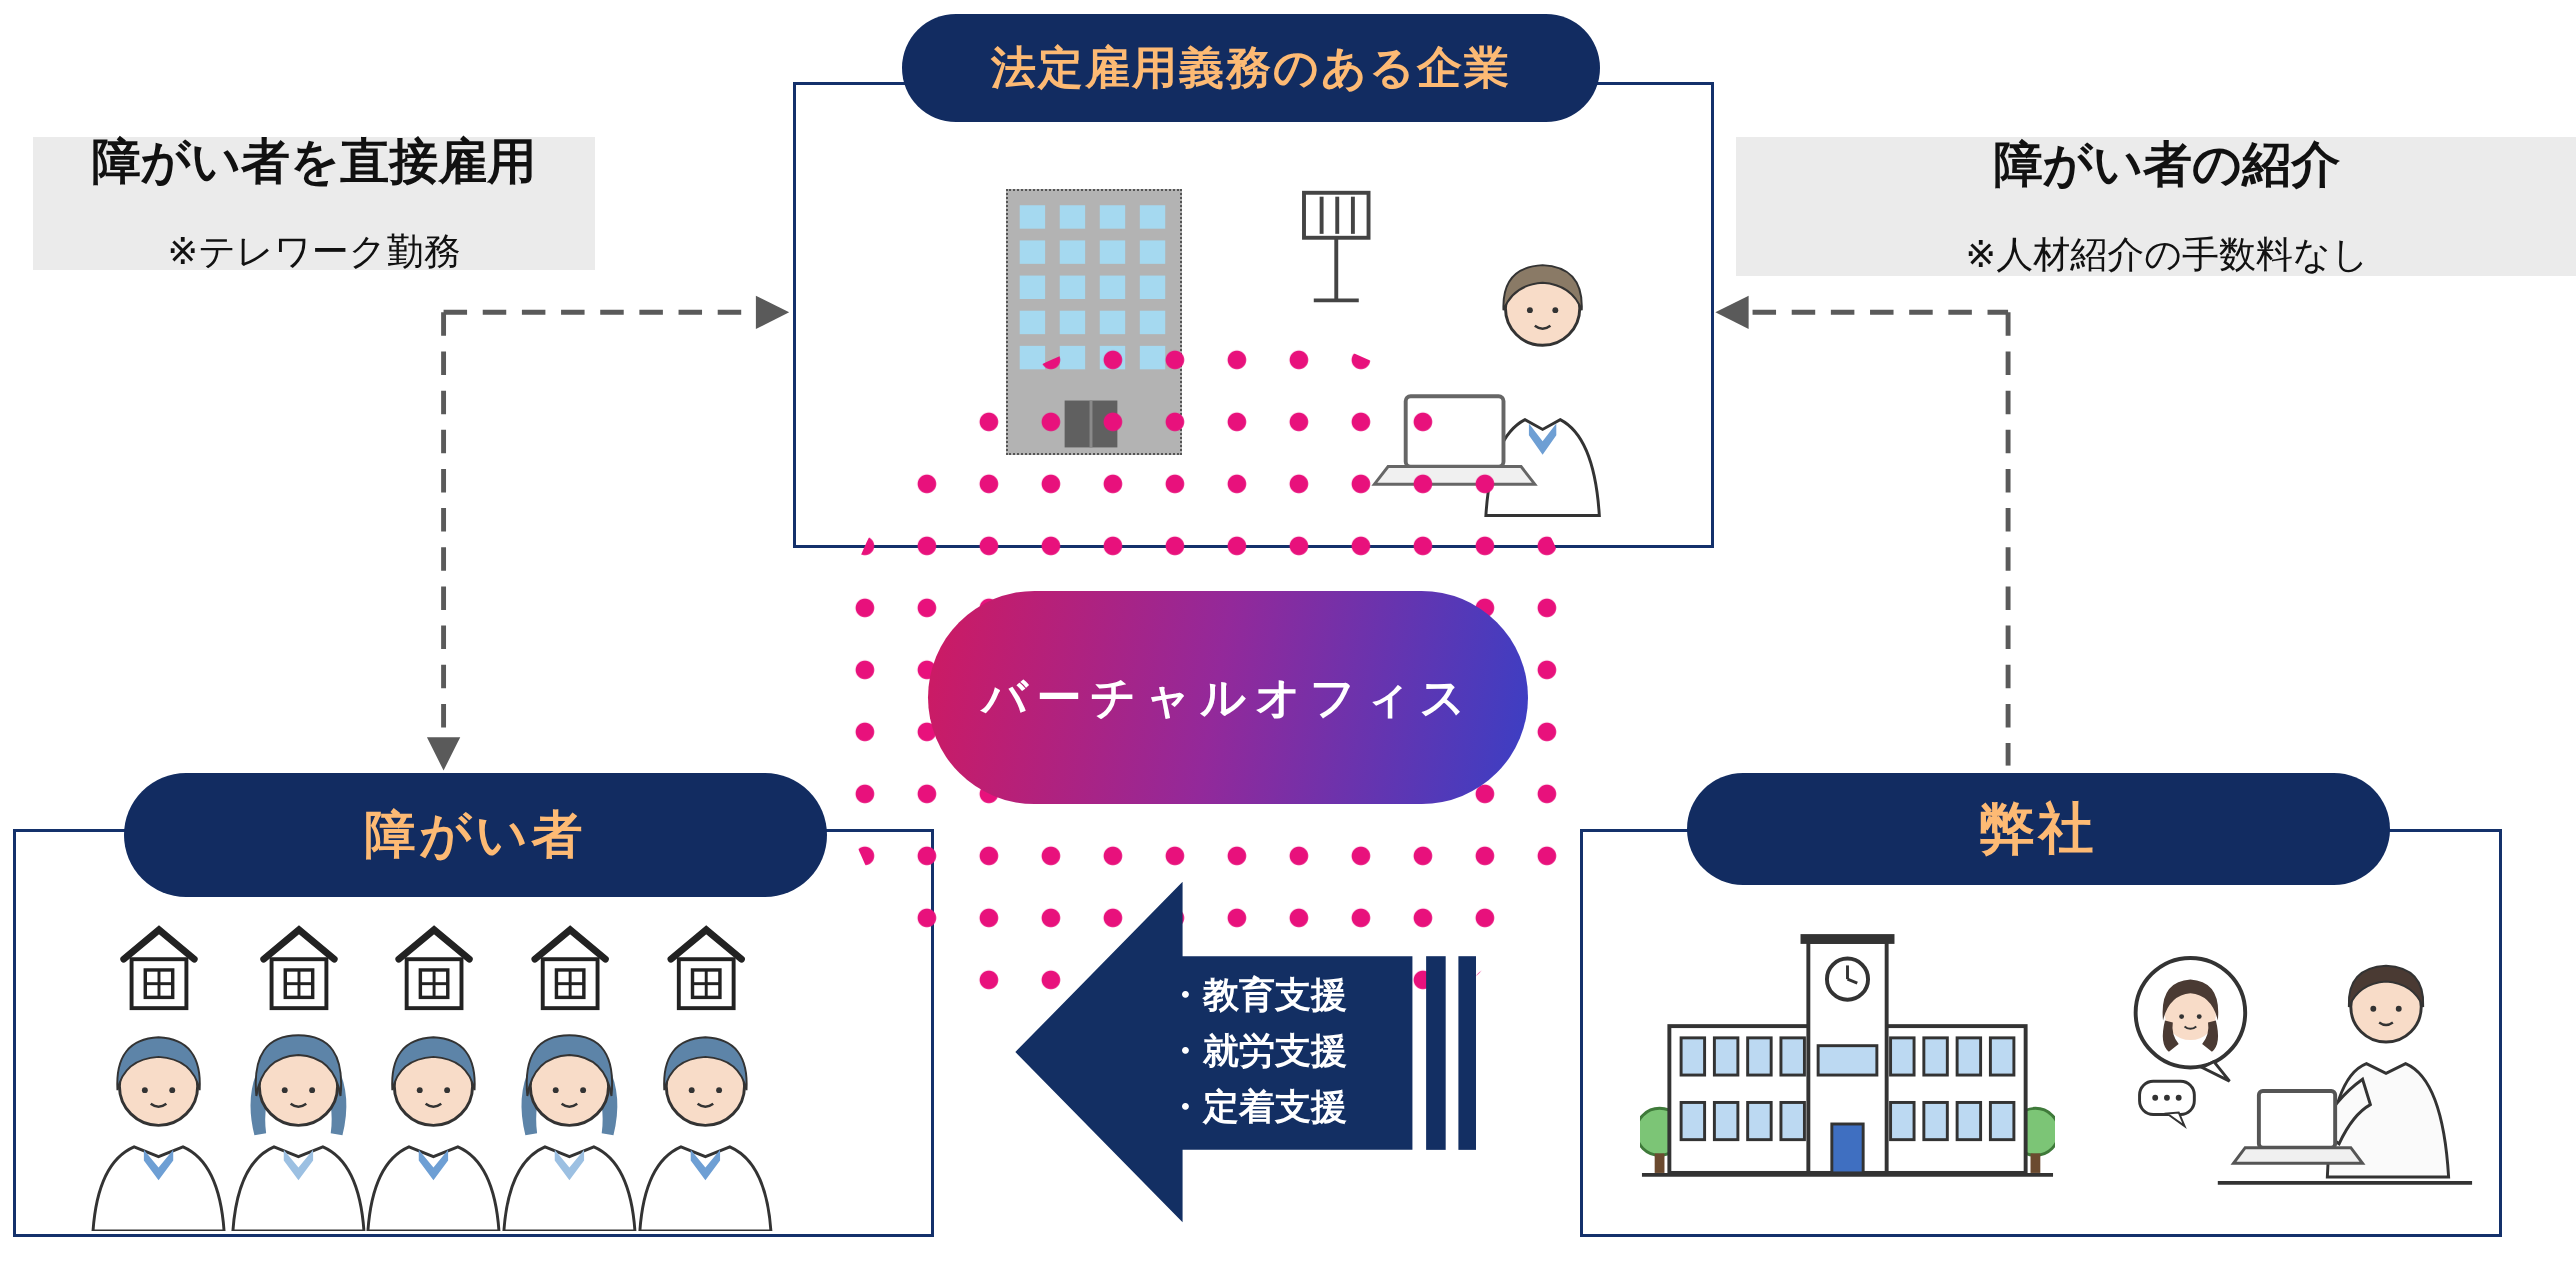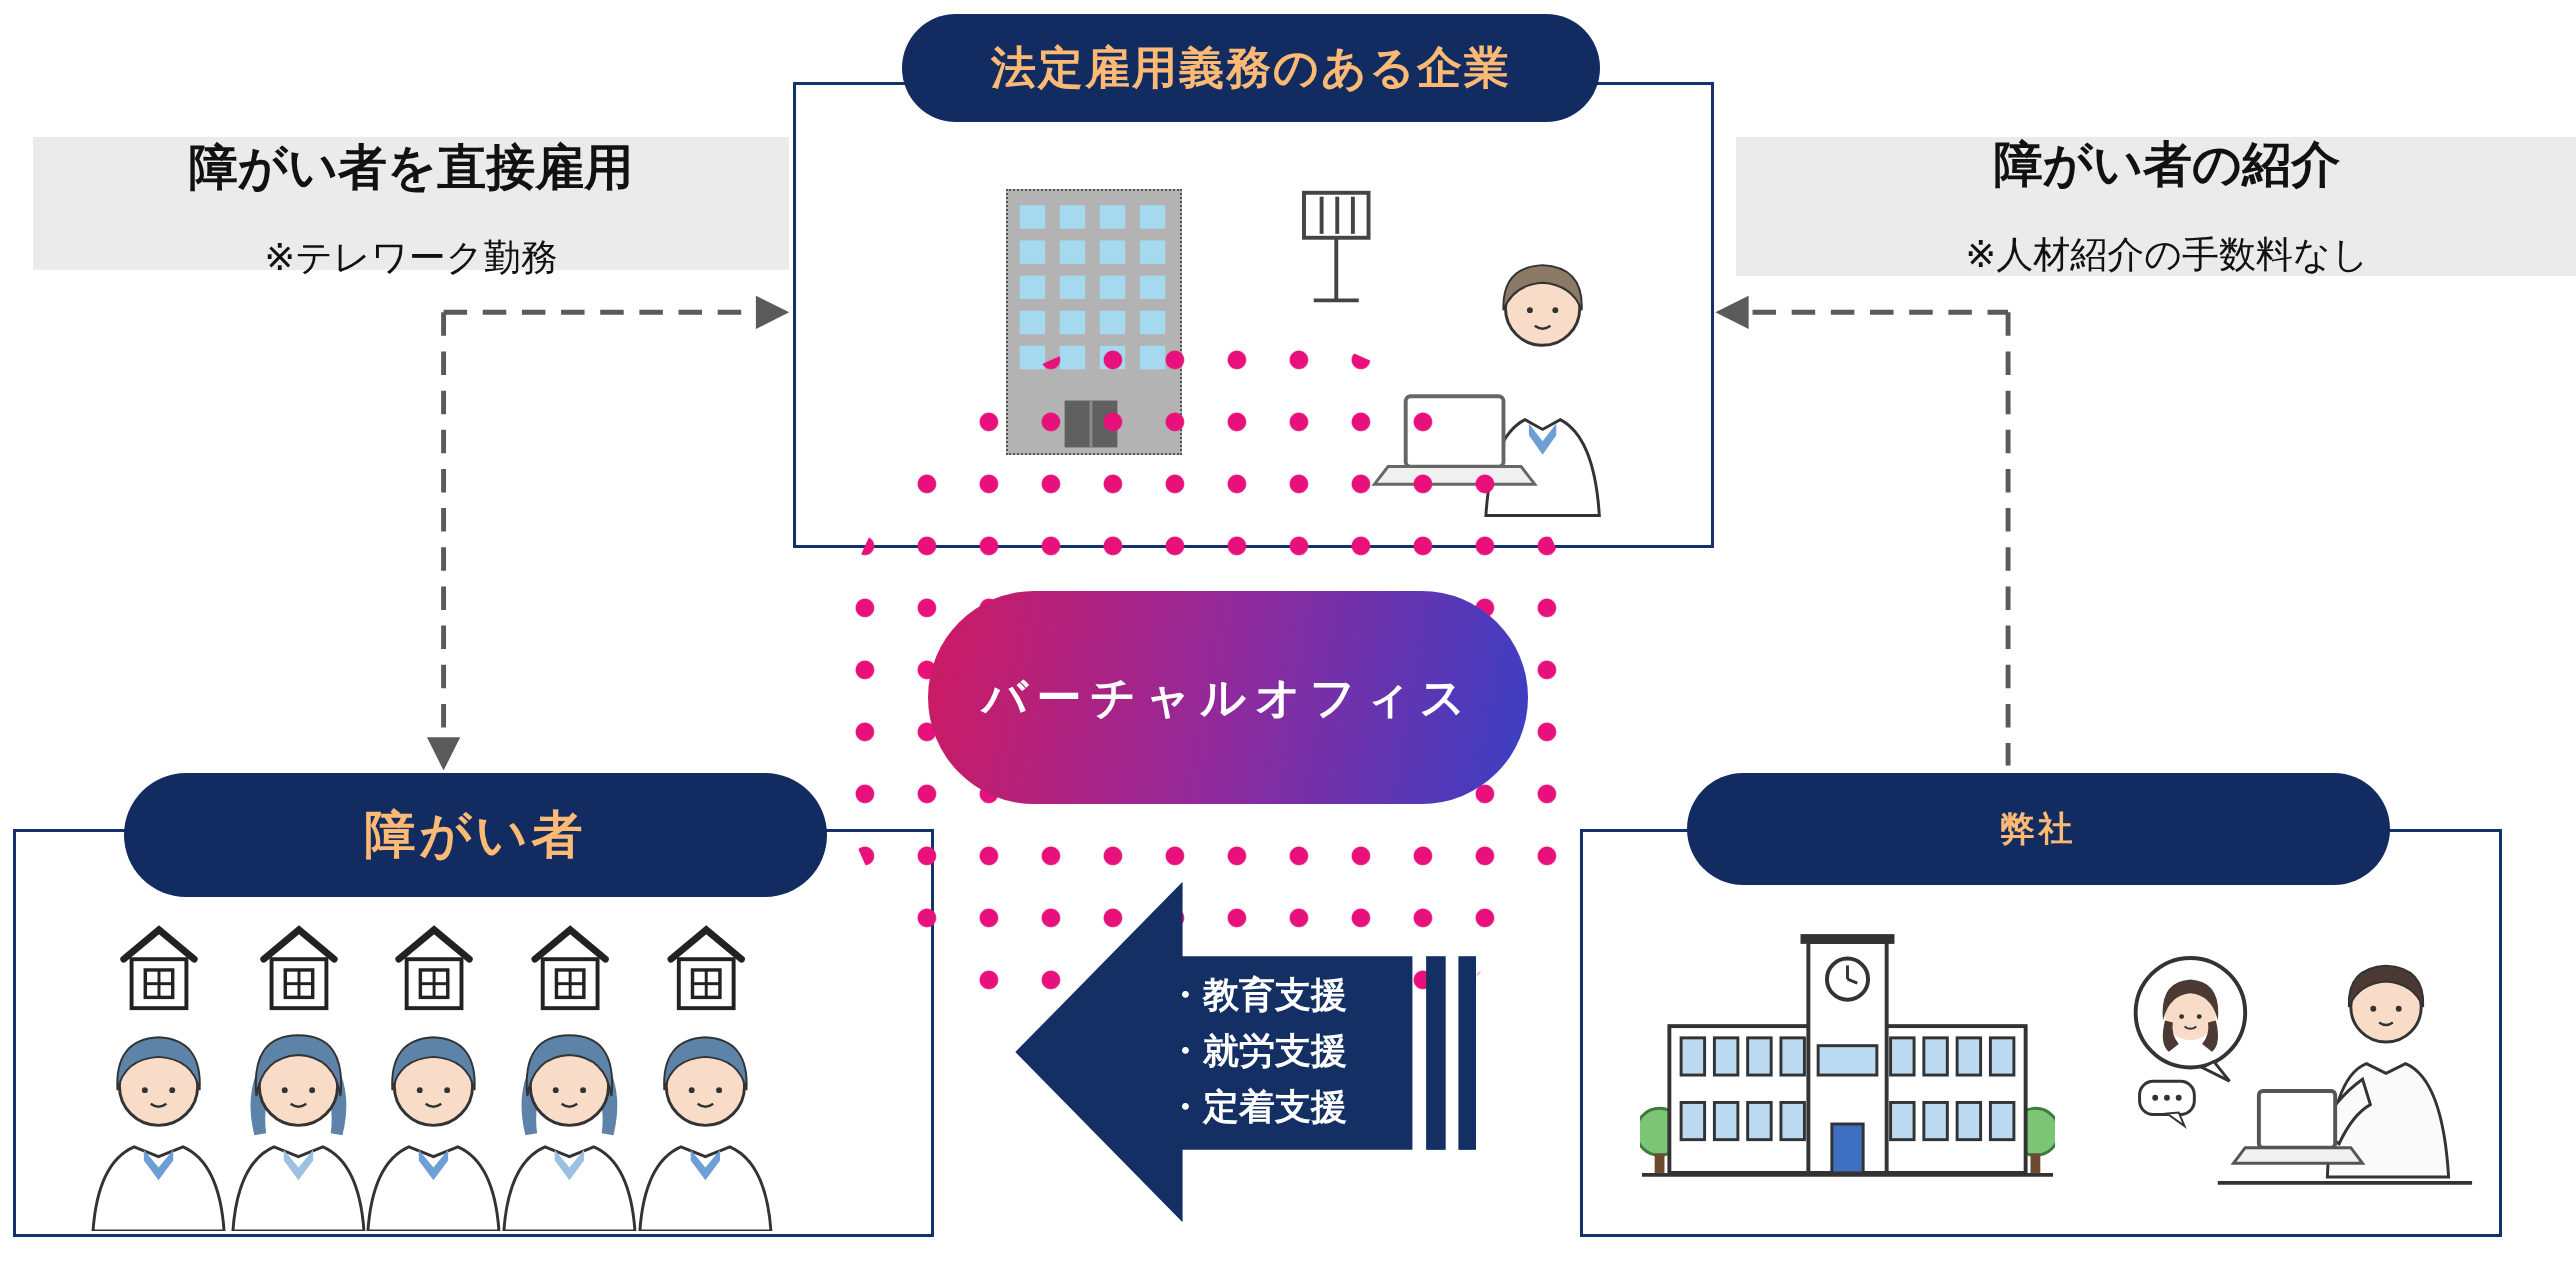--- a/index.html
+++ b/index.html
@@ -10,26 +10,26 @@
   .frame{position:absolute;background:#fff;border:3.9px solid #14316b;z-index:1;}
   #top-box{left:793px;top:82px;width:915px;height:460px;}
   #disabled-box{left:12.7px;top:829px;width:915px;height:402px;}
   #our-box{left:1580px;top:829px;width:916px;height:402px;}
 
   
   .pill{position:absolute;background:#122c61;color:#fdba74;border-radius:69px;
         display:flex;align-items:center;justify-content:center;font-weight:bold;z-index:5;}
   #top-pill{left:902px;top:13.7px;width:698px;height:108px;font-size:45px;letter-spacing:2px;}
   #disabled-pill{left:124px;top:773px;width:703px;height:124px;font-size:51px;letter-spacing:3.9px;}
-  #our-pill{left:1687px;top:773px;width:703px;height:112px;font-size:34px;letter-spacing:3.9px;}
+  #our-pill{left:1687px;top:773px;width:703px;height:112px;font-size:55px;letter-spacing:3.9px;}
 
   
   .note{position:absolute;background:#ebebeb;z-index:2;display:flex;flex-direction:column;
         align-items:center;justify-content:center;color:#111;}
-  #left-note{left:33px;top:137px;width:756px;height:133px;justify-content:space-between;}
+  #left-note{left:33px;top:137px;width:562px;height:133px;}
   #right-note{left:1736px;top:137px;width:862px;height:139px;}
   .note-title{font-size:49px;font-weight:bold;line-height:1.25;}
   .note-sub{font-size:37px;line-height:1.3;margin-top:36px;}
 
   
   #connector-layer{position:absolute;left:0;top:0;width:2576px;height:1261px;z-index:2;pointer-events:none;}
 
   
   #dots{position:absolute;left:828px;top:323px;width:764px;height:764px;z-index:3;
         background-image:radial-gradient(circle,#e8117c 8.8px,transparent 9.8px);

